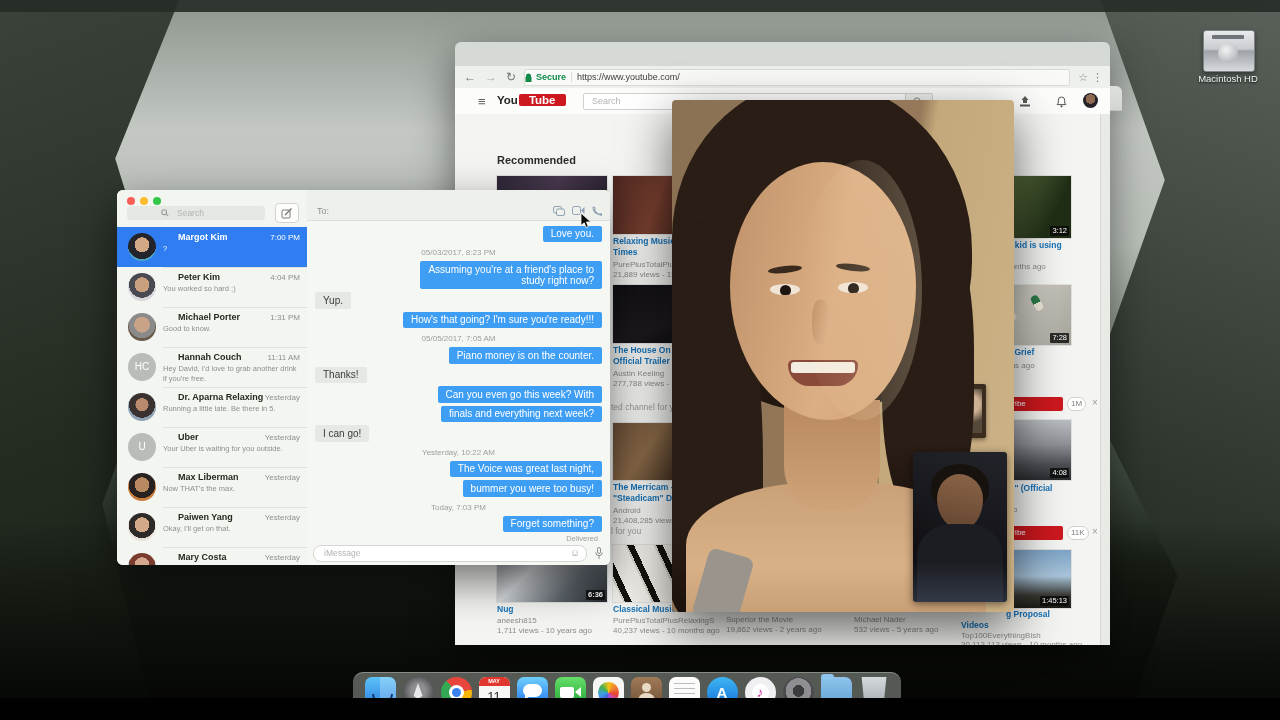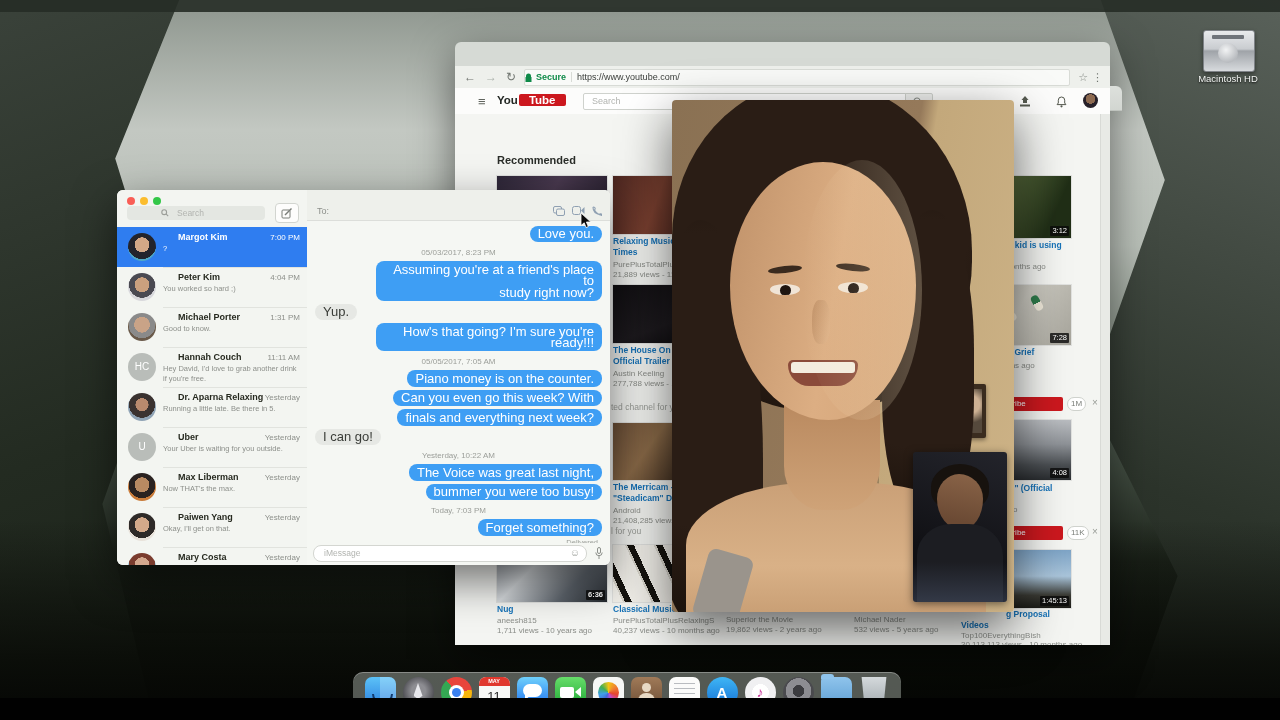--- a/index.html
+++ b/index.html
@@ -126,21 +126,21 @@
   #m-conv{position:absolute;left:190px;top:0;width:303px;height:100%;background:#f5f7f3;}
   #m-head{position:absolute;left:0;top:0;width:100%;height:30px;background:#eef0eb;
     border-bottom:1px solid #dcdeda;}
   #m-to{position:absolute;left:10px;top:16px;font-size:9px;color:#8d908b;}
   #m-actions{position:absolute;right:8px;top:16px;display:flex;gap:7px;}
   #m-thread{position:absolute;left:0;top:30px;width:100%;height:323px;padding:4px 0;box-sizing:border-box;
     display:flex;flex-direction:column;}
   .trow{display:flex;width:100%;padding:0 8px;box-sizing:border-box;margin:1.5px 0;}
   .trow.r{justify-content:flex-end;}
   .trow.c{justify-content:center;}
-  .bub{max-width:210px;padding:2.5px 8px;border-radius:8px;font-size:13px;line-height:11.5px;
+  .bub{max-width:210px;padding:2.5px 8px;border-radius:2px;font-size:10px;line-height:11.5px;
     white-space:pre-line;}
   .bub.sent{background:#3e9ef4;color:#fff;text-align:right;}
   .bub.recv{background:#e6e8e4;color:#3a3d38;}
   .tstamp{font-size:8px;color:#9b9e99;margin:3px 0 1px;}
   .dlv{font-size:7.5px;color:#9b9e99;margin-top:-1px;padding-right:4px;}
   #m-input{position:absolute;left:0;top:353px;width:100%;height:22px;background:#f5f7f3;}
   #m-field{position:absolute;left:6px;top:2px;width:272px;height:15px;background:#fff;
     border:1px solid #d4d6d1;border-radius:8px;}
   #m-field input{position:absolute;left:8px;top:1px;width:230px;border:0;outline:0;background:transparent;
     font-size:8.5px;color:#555;font-family:"Liberation Sans",sans-serif;}
@@ -528,20 +528,23 @@
           </div>
         <div class="trow r">
             <span class="bub sent">How's that going? I'm sure you're ready!!!</span>
           </div>
         <div class="trow c">
             <span class="tstamp">05/05/2017, 7:05 AM</span>
           </div>
         <div class="trow r">
             <span class="bub sent">Piano money is on the counter.</span>
           </div>
+        <div class="trow">
+            <span class="bub recv">Thanks!</span>
+          </div>
         <div class="trow r">
             <span class="bub sent">Can you even go this week? With</span>
           </div>
         <div class="trow r">
             <span class="bub sent">finals and everything next week?</span>
           </div>
         <div class="trow">
             <span class="bub recv">I can go!</span>
           </div>
         <div class="trow c">

